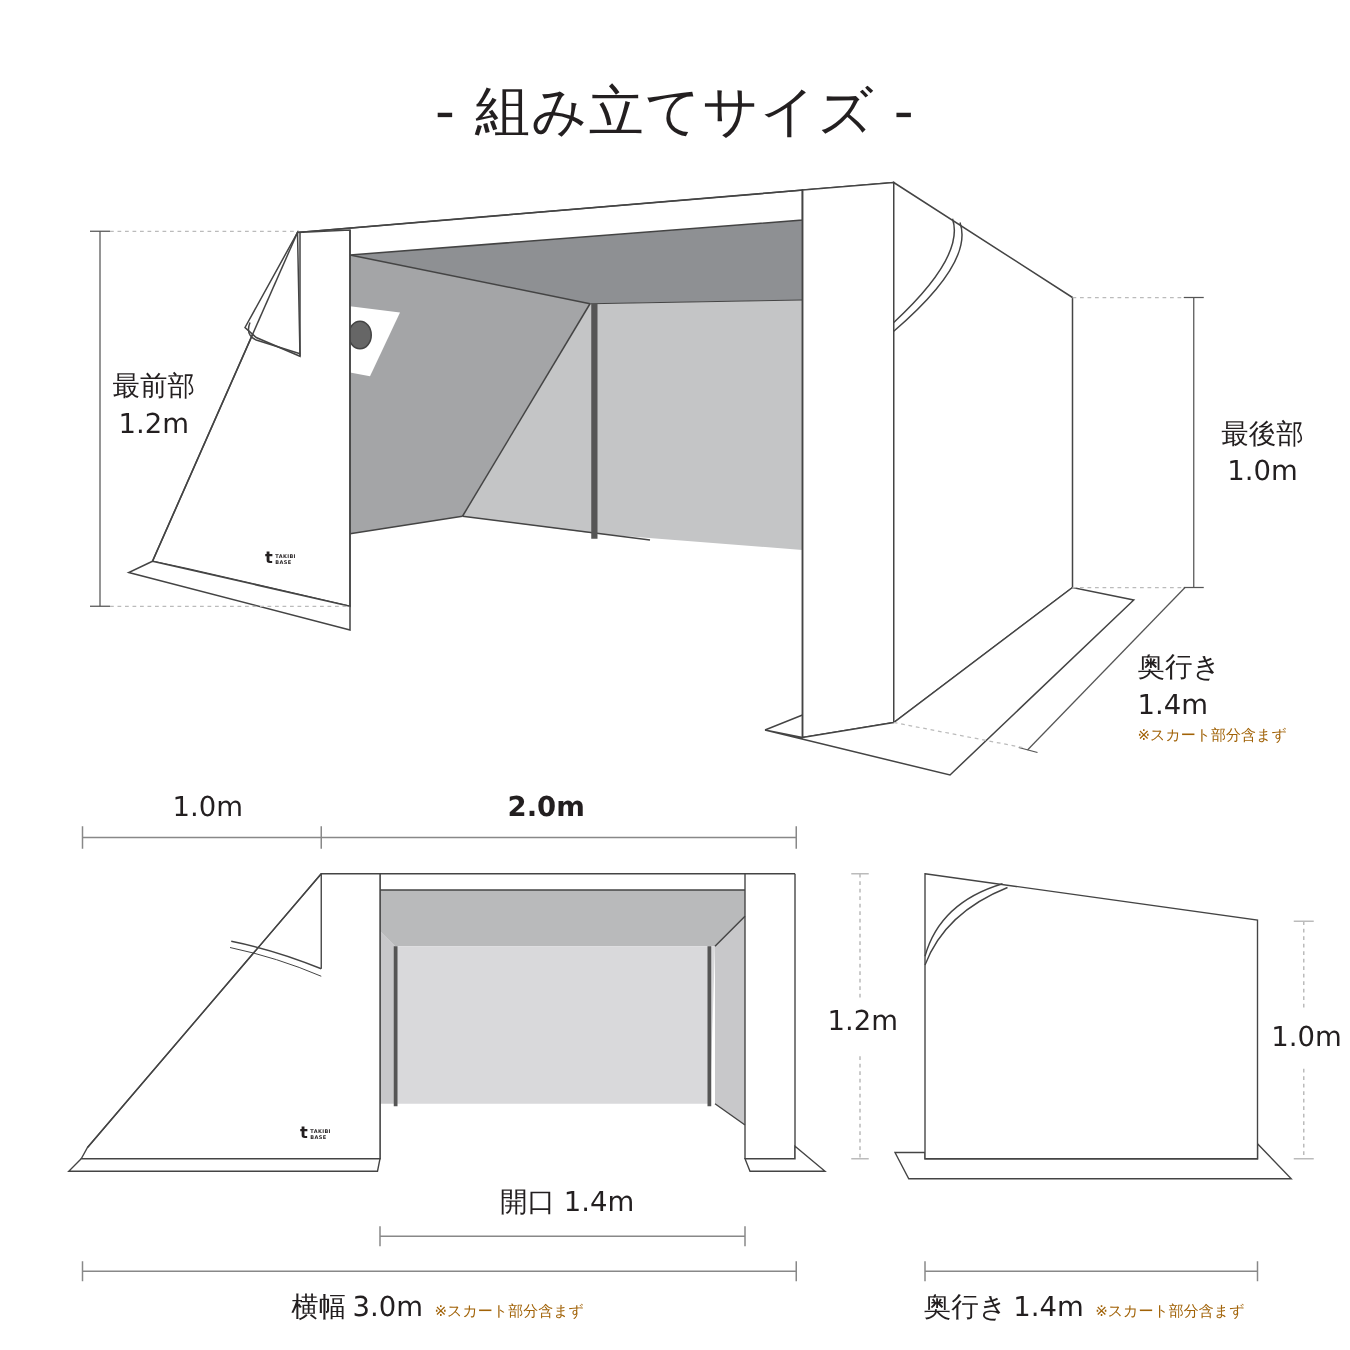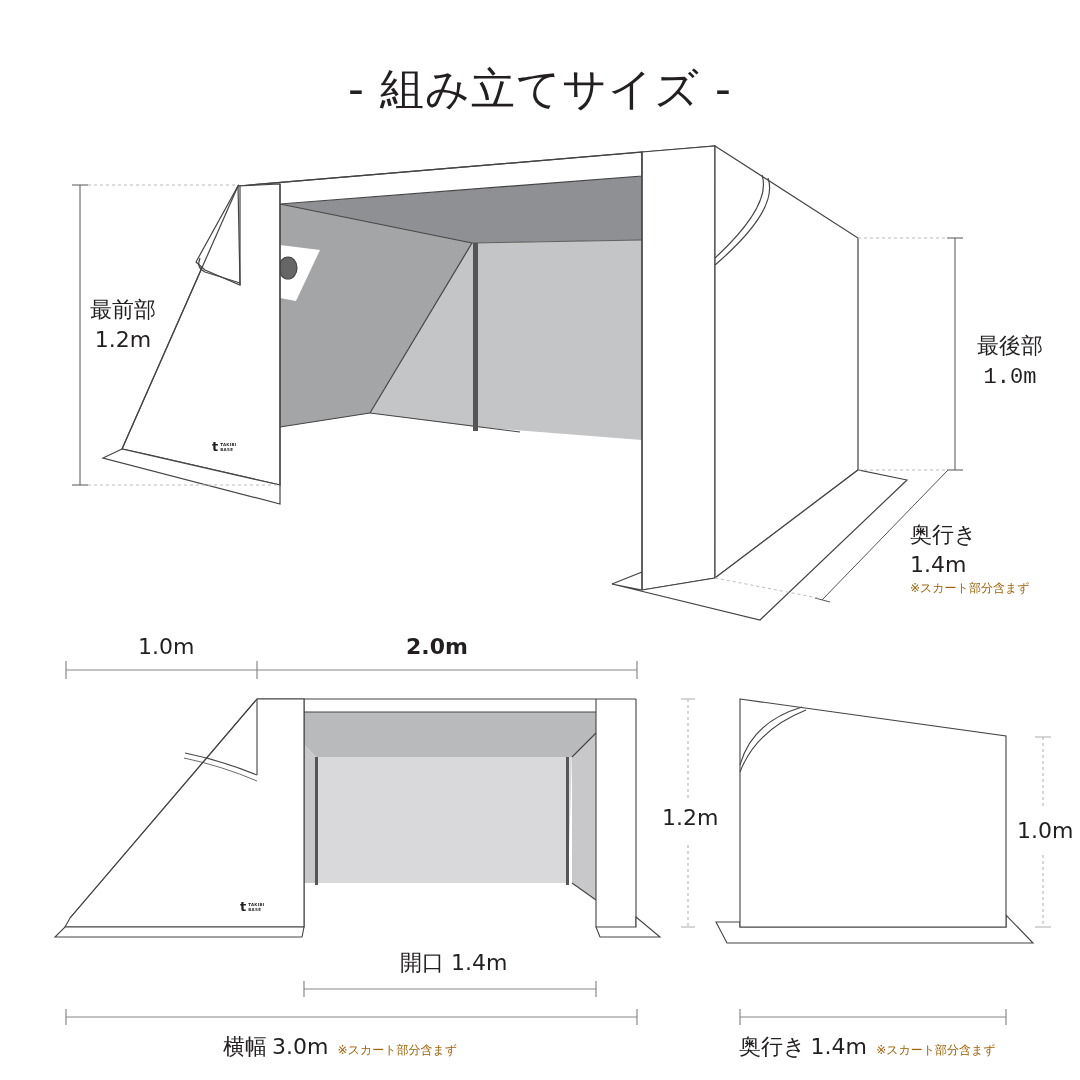--- a/index.html
+++ b/index.html
@@ -136,21 +136,21 @@
     <line x1="740" y1="1017" x2="1006" y2="1017"></line>
     <line x1="740" y1="1009" x2="740" y2="1025"></line>
     <line x1="1006" y1="1009" x2="1006" y2="1025"></line>
   </g>
 </svg>
 
 <div class="abs lbl lbl-c" style="left:82px; top:255px; width:82px;margin-top:40px;">
   <div>最前部</div>
   <div>1.2m</div>
 </div>
-<div class="abs lbl lbl-c" style="left:968px; top:333px; width:84px;font-family:Liberation Mono, monospace;">
+<div class="abs lbl lbl-c" style="left:968px; top:333px; width:84px;">
   <div>最後部</div>
   <div>1.0m</div>
 </div>
 <div class="abs" style="left:910px; top:520px;">
   <div class="lbl">奥行き</div>
   <div class="lbl">1.4m</div>
   <div class="note">※スカート部分含まず</div>
 </div>
 <div class="abs logo" style="left:212px; top:440px;">
   <span class="t">t</span>
@@ -159,21 +159,21 @@
     <span style="display:block">BASE</span>
   </span>
 </div>
 
 <div class="abs lbl" style="left:138px; top:632px;">1.0m</div>
 <div class="abs lbl" style="left:406px; top:632px;font-weight:bold;">2.0m</div>
 <div class="abs lbl" style="left:400px; top:948px;">
   <span>開口</span>
   <span>1.4m</span>
 </div>
-<div class="abs" style="left:223px; top:1032px;">
+<div class="abs" style="left:233px; top:1032px;">
   <span class="lbl">横幅</span>
   <span class="lbl">3.0m</span>
   <span class="note" style="margin-left:4px;">※スカート部分含まず</span>
 </div>
 <div class="abs lbl" style="left:662px; top:803px;">1.2m</div>
 <div class="abs logo" style="left:240px; top:900px;">
   <span class="t">t</span>
   <span class="txt">
     <span style="display:block">TAKIBI</span>
     <span style="display:block">BASE</span>

